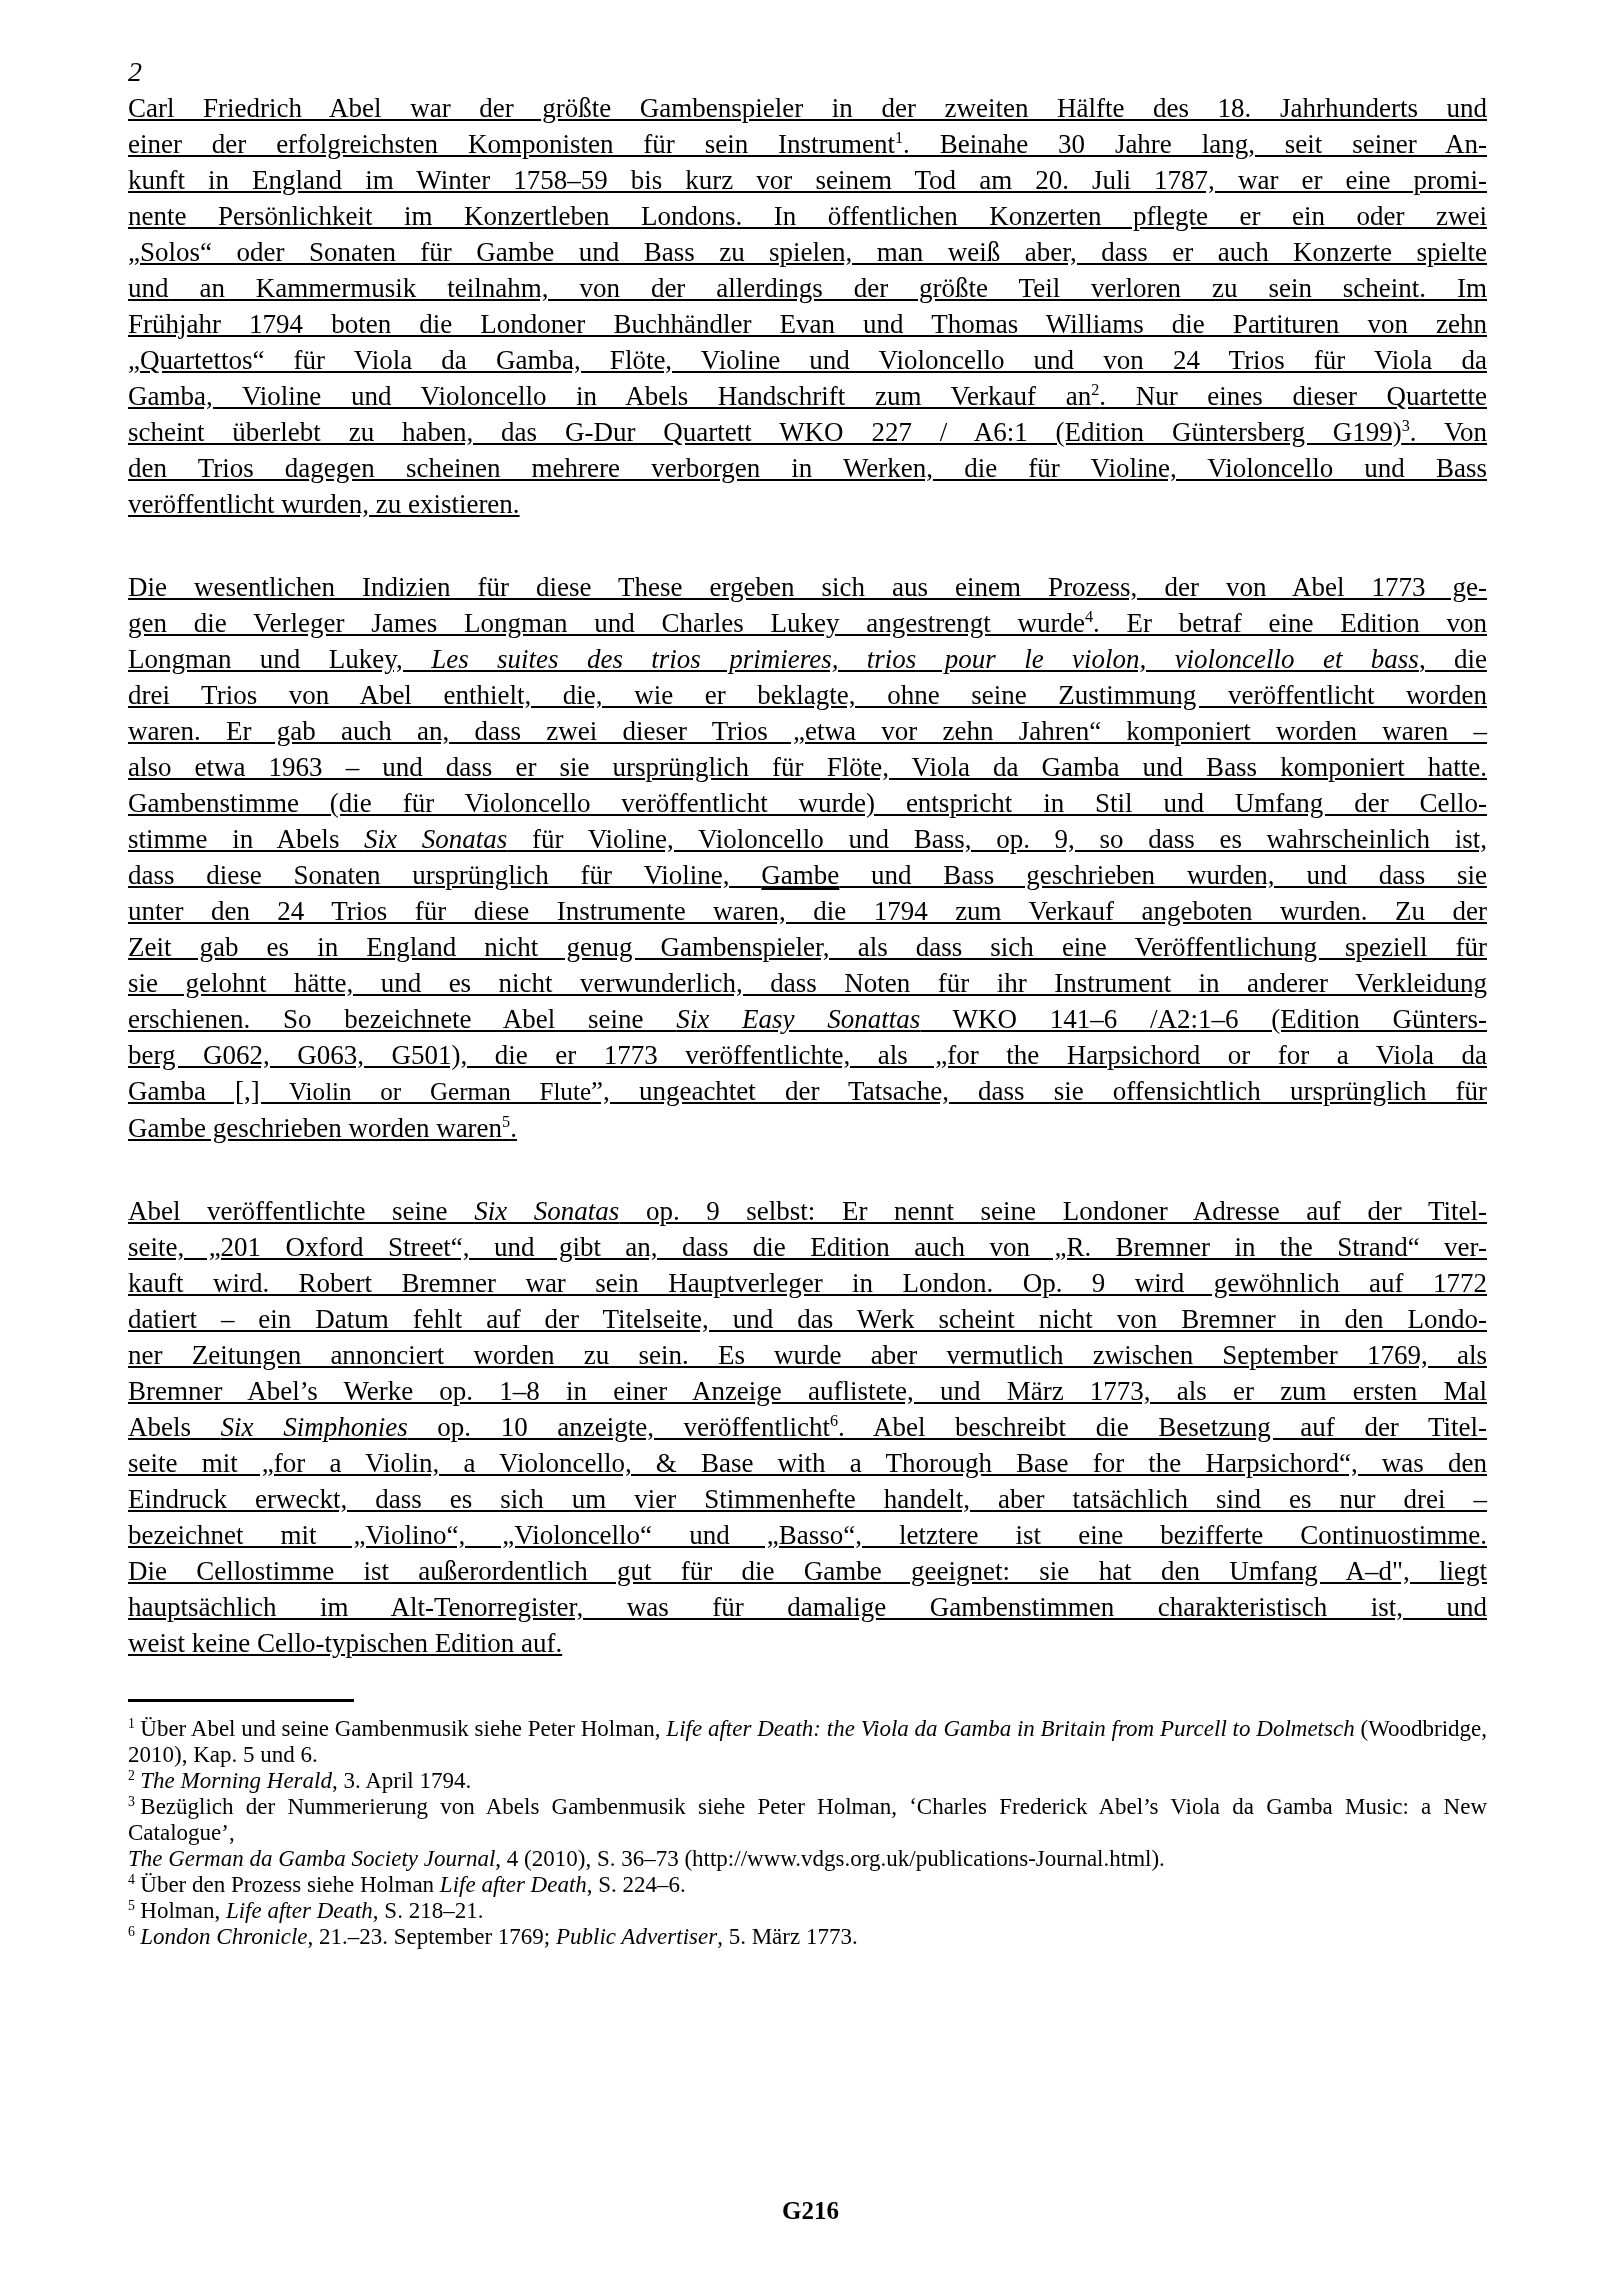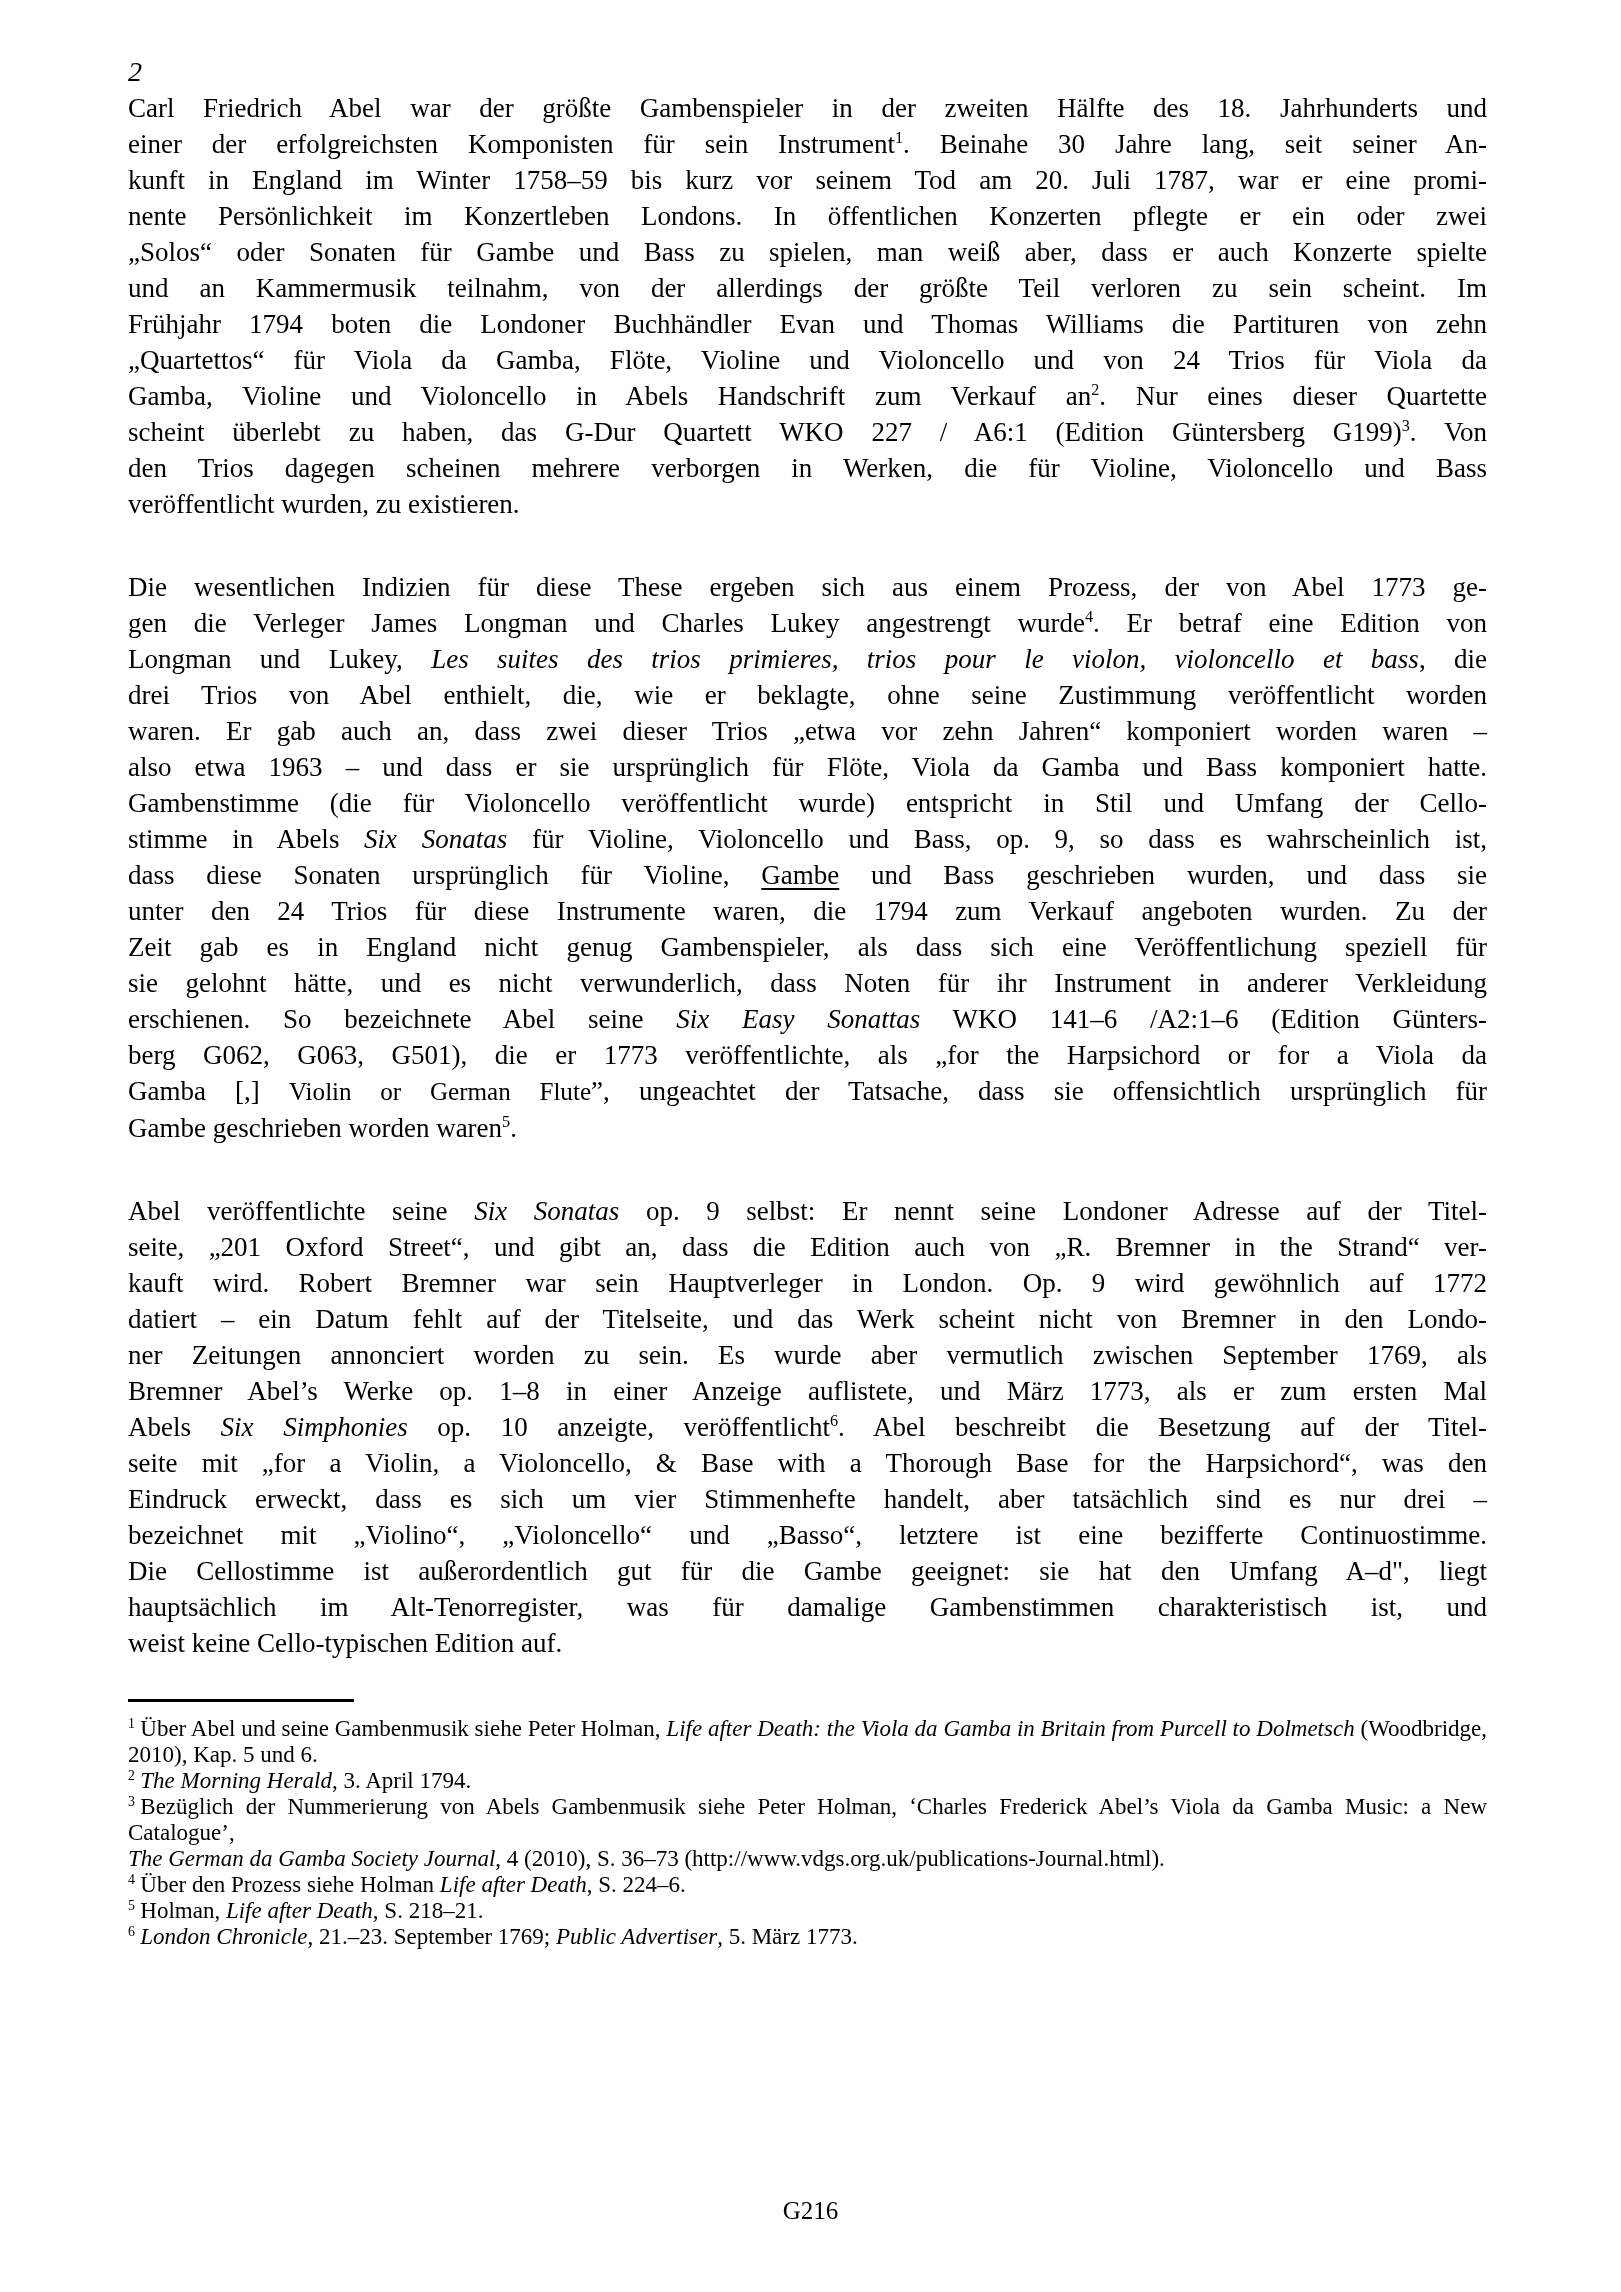--- a/index.html
+++ b/index.html
@@ -17,21 +17,21 @@
   .page-number {
     font-size:28px;
     font-style:italic;
     line-height:36px;
   }
   .title {
     font-size:47px;
     font-weight:700;
     margin:50px 0 54px 0;
   }
-  .body-text { font-size:27px; }
+  .body-text { font-size:27px;text-decoration:underline; }
   .para { margin-bottom:47px; }
   .para:last-child { margin-bottom:10px; }
   .line {
     line-height:36px;
     text-align:justify;
     text-align-last:justify;
     -moz-text-align-last:justify;
   }
   .line.last { text-align-last:left; -moz-text-align-last:left; }
   sup { font-size:60%; line-height:0; vertical-align:super; }
@@ -50,20 +50,21 @@
     -moz-text-align-last:justify;
   }
   .fn-line.last { text-align-last:left; -moz-text-align-last:left; }
   .fn-num { margin-right:5.4px; }
   .footer {
     position:absolute;
     left:0; right:0;
     bottom:68px;
     text-align:center;
     font-size:25px;
+    font-weight:bold;
   }
 </style>
 </head>
 <body>
 
 <div class="page">
   <div class="page-number">2</div>
   <div class="body-text">
       <div class="para">
         <div class="line">Carl Friedrich Abel war der größte Gambenspieler in der zweiten Hälfte des 18. Jahrhunderts und</div>

